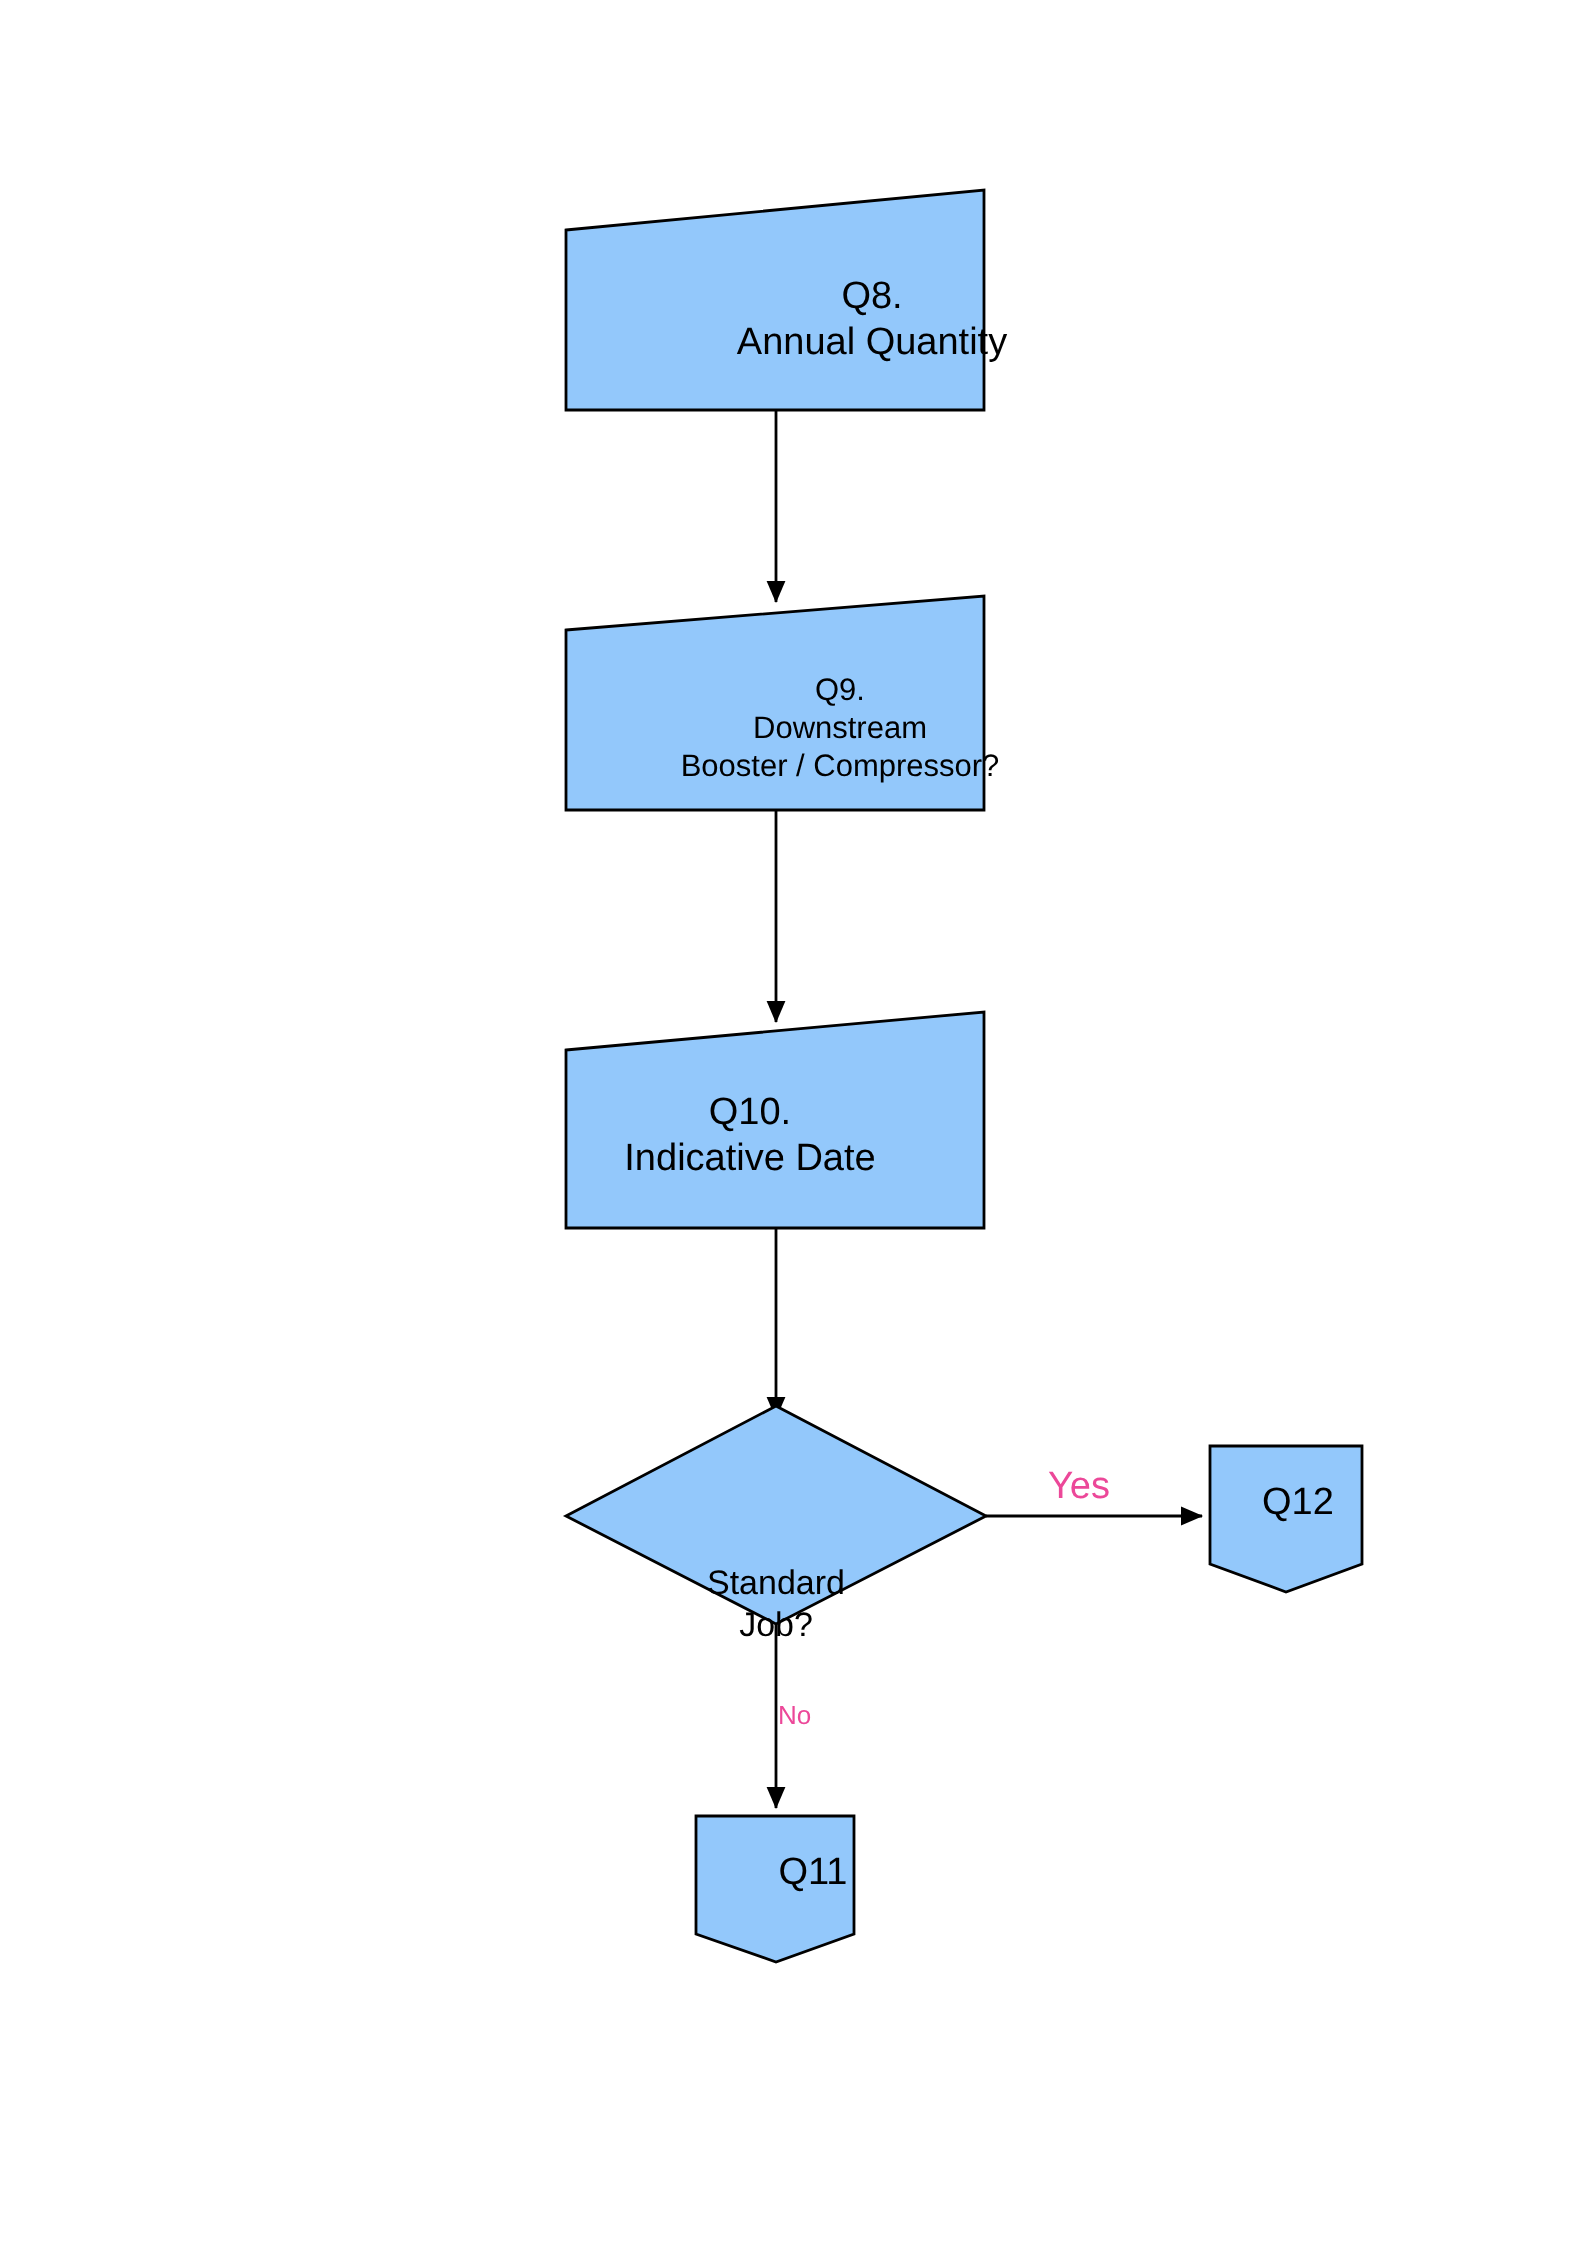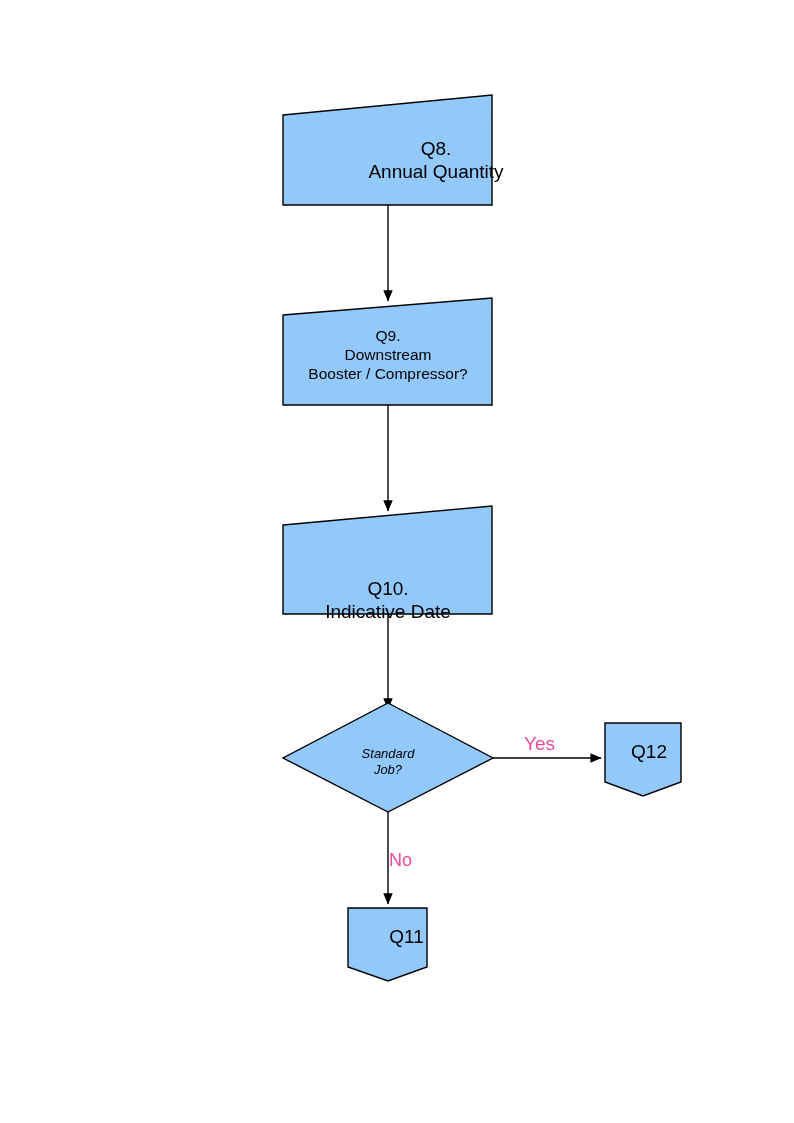--- a/index.html
+++ b/index.html
@@ -39,37 +39,36 @@
   }
   .lbl-q8 {
     left: 283px;
     top: 137px;
     width: 210px;
     font-size: 19px;
     padding-left: 48px;
   }
   .lbl-q9 {
     left: 283px;
-    top: 327px;
+    top: 337px;
     width: 210px;
     font-size: 15.5px;
+    padding-left: 32px;
   }
   .lbl-q10 {
-    left: 283px;
+    left: 270px;
     top: 545px;
     width: 210px;
     font-size: 19px;
-    margin-top: 32px;
   }
   .lbl-decision {
     left: 303px;
-    top: 746px;
+    top: 782px;
     width: 170px;
-    font-size: 13px;
-    font-style: italic;
+    font-size: 17px;
   }
   .lbl-q11 {
     left: 367px;
     top: 925px;
     width: 79px;
     font-size: 19px;
   }
   .lbl-q12 {
     left: 605px;
     top: 740px;
@@ -77,21 +76,21 @@
     font-size: 19px;
   }
   .lbl-yes {
     left: 524px;
     top: 733px;
     font-size: 19px;
   }
   .lbl-no {
     left: 389px;
     top: 850px;
-    font-size: 18px;
+    font-size: 13px;
   }
 </style>
 </head>
 <body>
 
 <svg id="flow-canvas" viewBox="0 0 794 1123" width="794" height="1123" xmlns="http://www.w3.org/2000/svg">
 
   <defs>
     <marker id="arrowhead" markerWidth="9" markerHeight="9" refX="7.6" refY="3.4" orient="auto" markerUnits="strokeWidth">
       <path d="M 0 0 L 8 3.4 L 0 6.8 z" fill="#000000"></path>

